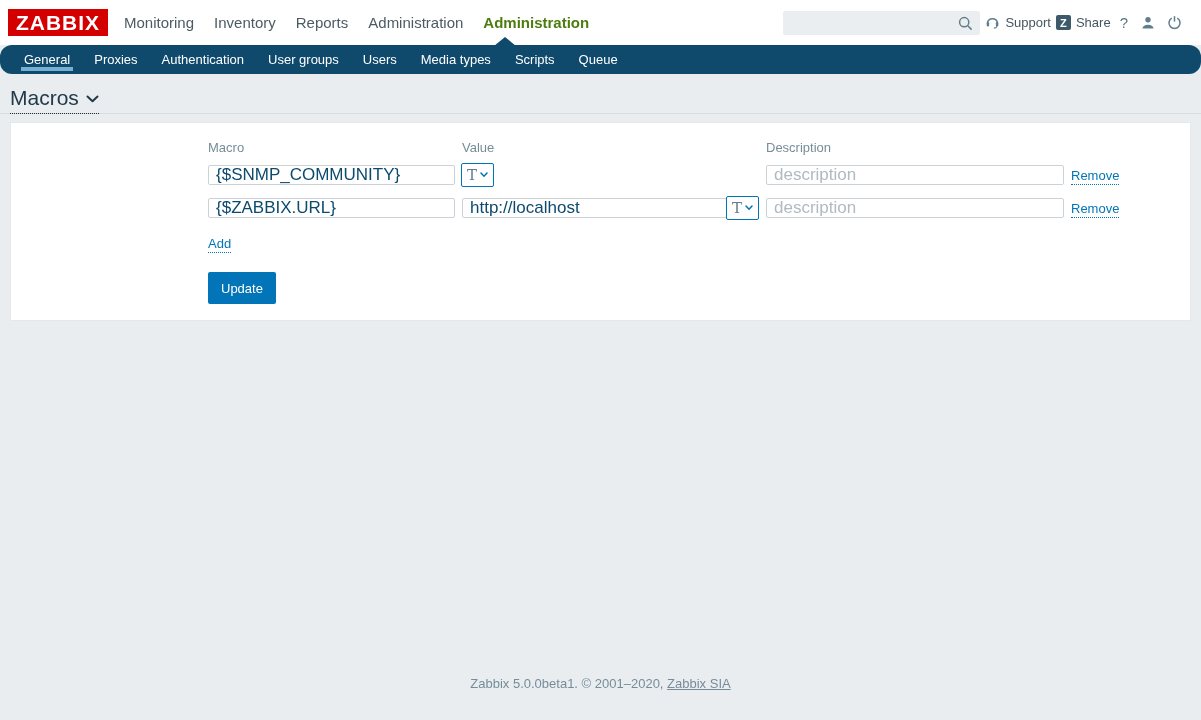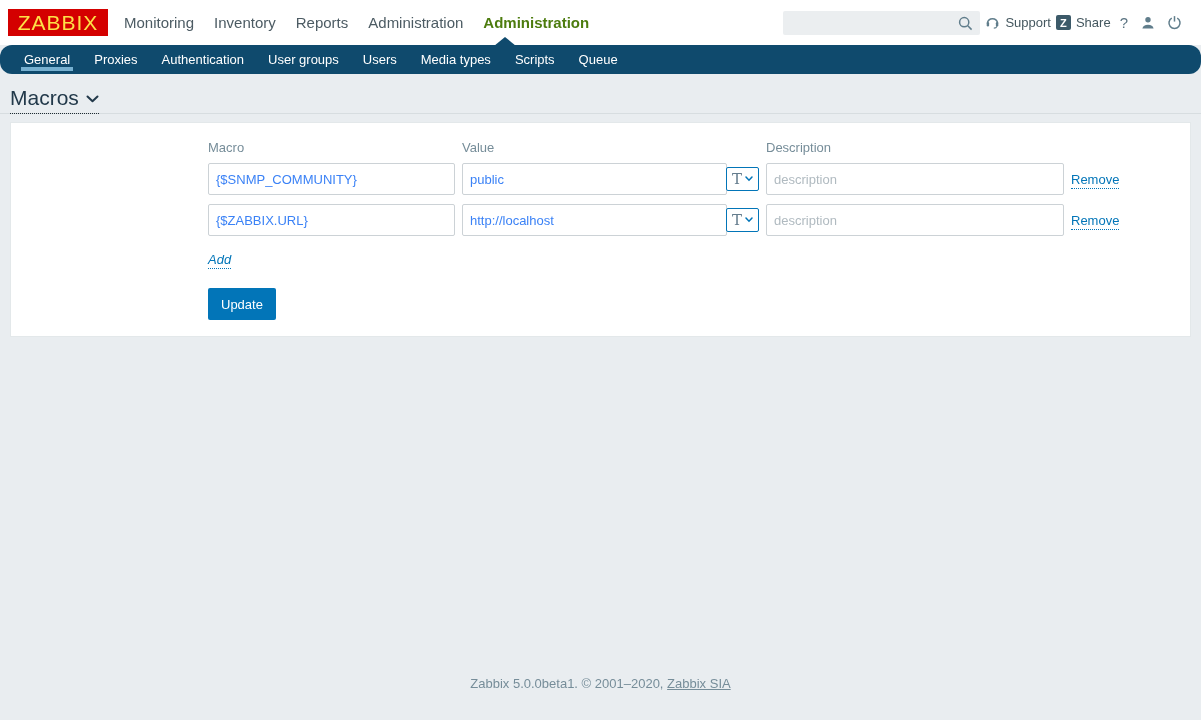--- a/index.html
+++ b/index.html
@@ -13,21 +13,21 @@
   }
 
   
   .top-header {
     height:45px; background:#ffffff;
     display:flex; align-items:center;
     padding:0 16px 0 8px;
   }
   .logo {
     width:100px; height:27px; background:#d40000;
-    color:#fde047; font-weight:normal; font-size:21px; letter-spacing:1px;
+    color:#ffffff; font-weight:bold; font-size:21px; letter-spacing:1px;
     display:flex; align-items:center; justify-content:center;
     flex:0 0 auto; cursor:pointer;
   }
   .top-nav { display:flex; gap:18px; margin-left:15px; }
   .top-nav-item {
     font-size:15px; color:#4c5b63; padding:0 1px;
     line-height:45px; cursor:pointer; white-space:nowrap;
   }
   .top-nav-item.active { color:#4d7c0f; font-weight:bold; }
 
@@ -78,39 +78,39 @@
   .panel {
     margin:8px 10px 0; background:#fff; border:1px solid #e3e8ea;
     padding:18px 20px 16px 197px; min-height:182px;
   }
   .form-grid {
     display:grid; grid-template-columns:247px 297px 298px auto;
     column-gap:7px; row-gap:9px; align-items:center;
   }
   .col-label { font-size:13px; color:#768d99; line-height:13px; }
   .txt-input {
-    width:100%; height:32px; border:1px solid #ccd2d6; border-radius:2px;
-    padding:0 7px; font-size:13px; color:#3b82f6; outline:none;
+    width:100%; height:20px; border:1px solid #ccd2d6; border-radius:2px;
+    padding:0 7px; font-size:17px; color:#0c4a6e; outline:none;
     font-family:"Liberation Sans", sans-serif; background:#fff;
   }
   .txt-input::placeholder { color:#b0bac0; opacity:1; }
   .value-group { display:flex; align-items:center; }
   .type-btn {
     width:33px; height:24px; margin-left:-1px; flex:0 0 auto;
     background:#fff; border:1px solid #0275b8; border-radius:2px;
     display:flex; align-items:center; justify-content:center; gap:3px;
     cursor:pointer;
   }
   .type-letter { font-family:"DejaVu Serif", serif; font-size:15px; color:#647c8d; line-height:1; }
   .link {
     font-size:13px; color:#0275b8; text-decoration:none;
     border-bottom:1px dotted #0275b8; padding-bottom:1px; cursor:pointer;
     display:inline-block;
   }
-  .add-row { margin:14px 0 8px;font-style:italic; }
+  .add-row { margin:14px 0 8px; }
   .update-row { margin:19px 0 0; }
   .btn-primary {
     height:32px; padding:0 13px; background:#0275b8; color:#fff;
     border:none; border-radius:2px; font-size:13px; cursor:pointer;
     font-family:"Liberation Sans", sans-serif;
   }
 
   
   .footer {
     position:absolute; bottom:29px; left:0; width:100%;
@@ -206,21 +206,20 @@
 
     <div class="col-label">Macro</div>
     <div class="col-label">Value</div>
     <div class="col-label">Description</div>
     <div></div>
 
     <div>
       <input class="txt-input" type="text" value="{$SNMP_COMMUNITY}" style="">
     </div>
     <div class="value-group">
-      <input class="txt-input" type="text" value="public" style="">
       <span class="type-btn">
         <span class="type-letter">T</span>
         <svg width="8" height="6" viewBox="0 0 8 6">
           <path d="M1 1 L4 4.2 L7 1" fill="none" stroke="#0275b8" stroke-width="1.5" stroke-linecap="round"></path>
         </svg>
       </span>
     </div>
     <div>
       <input class="txt-input" type="text" placeholder="description" style="">
     </div>

